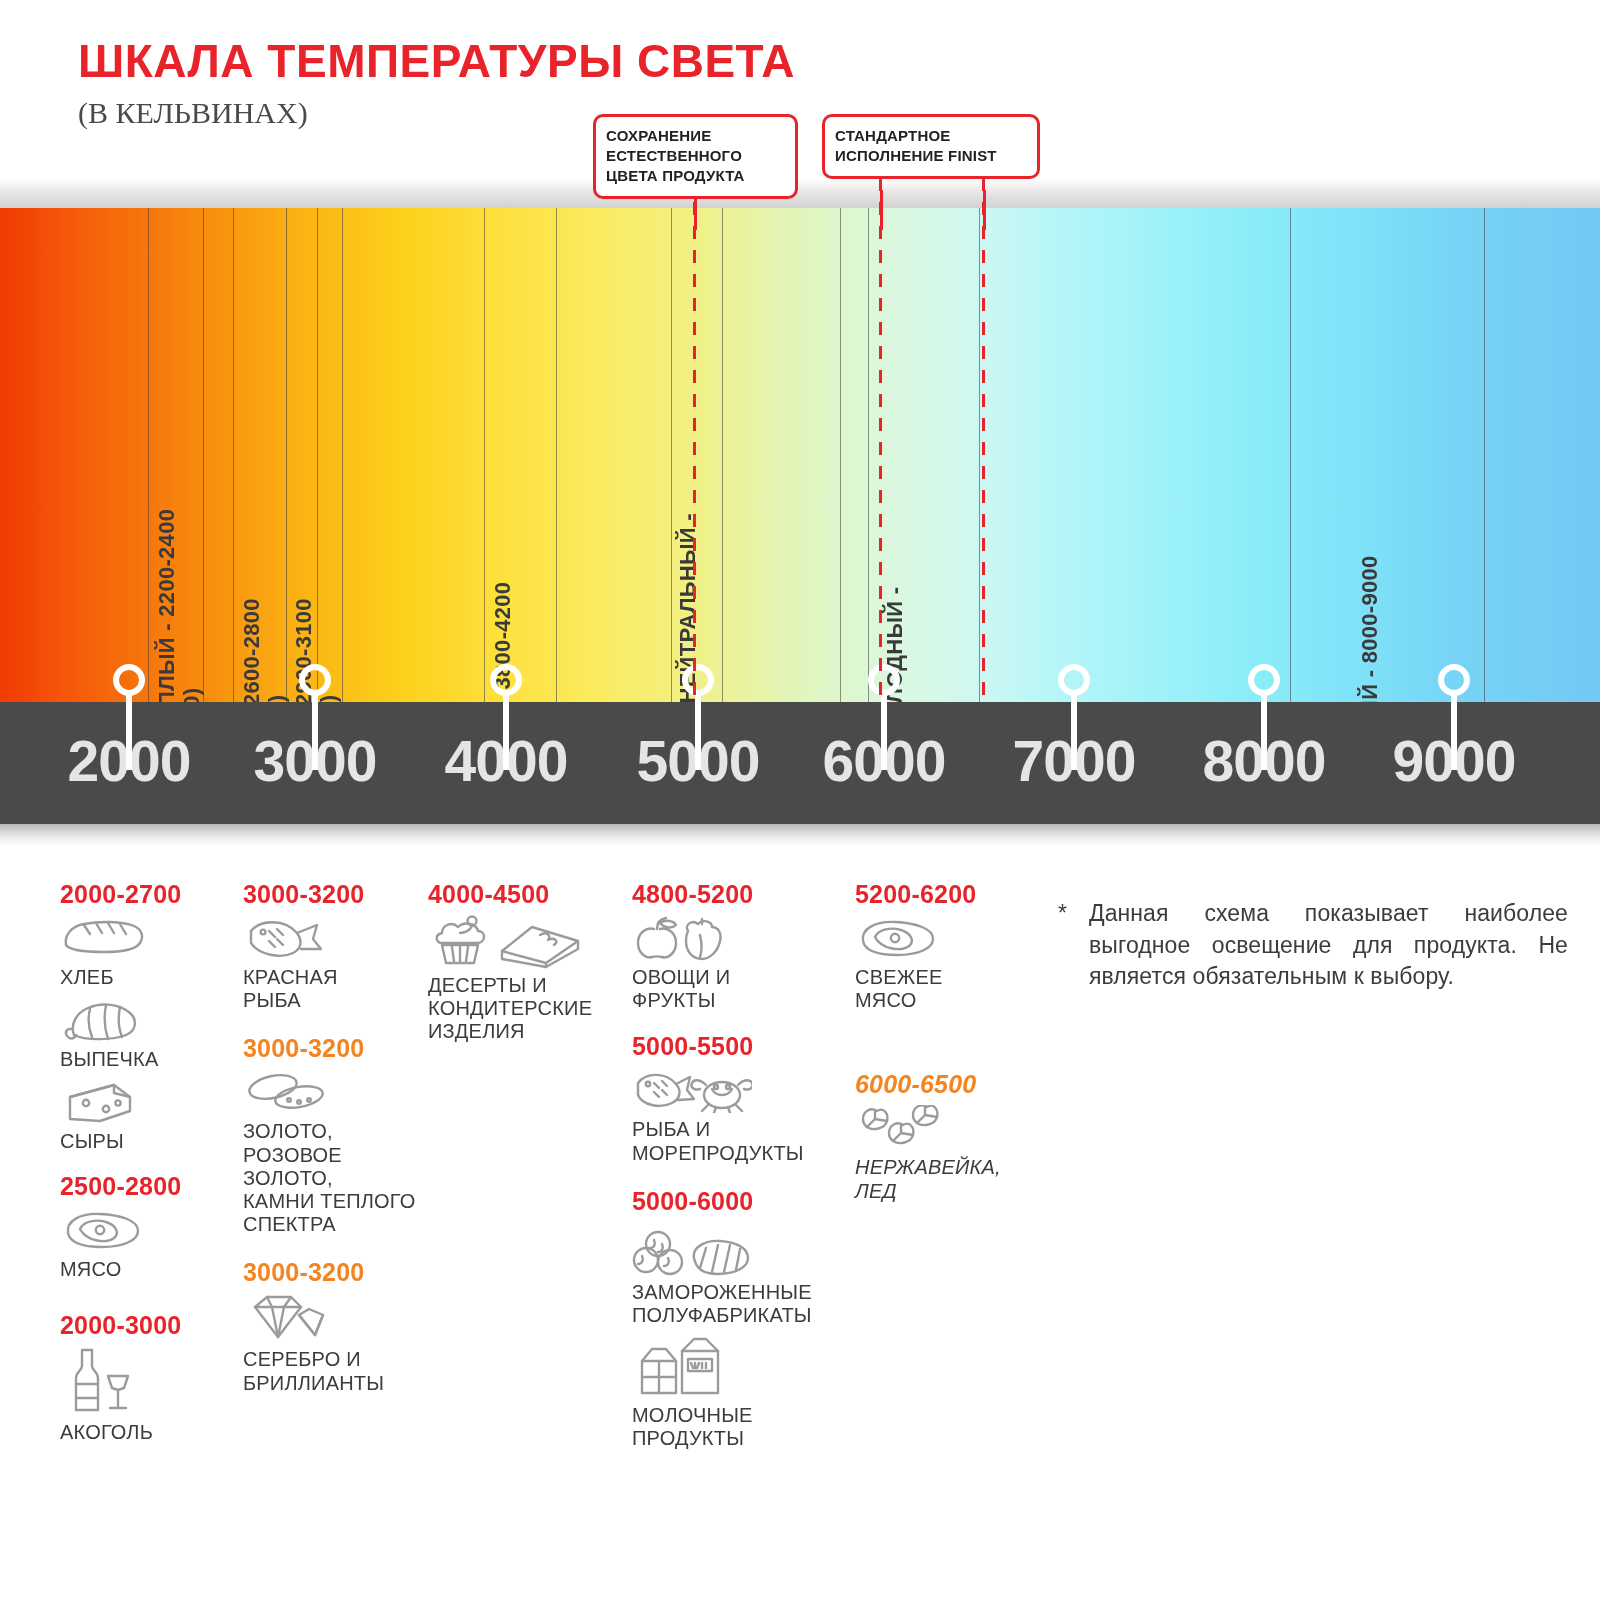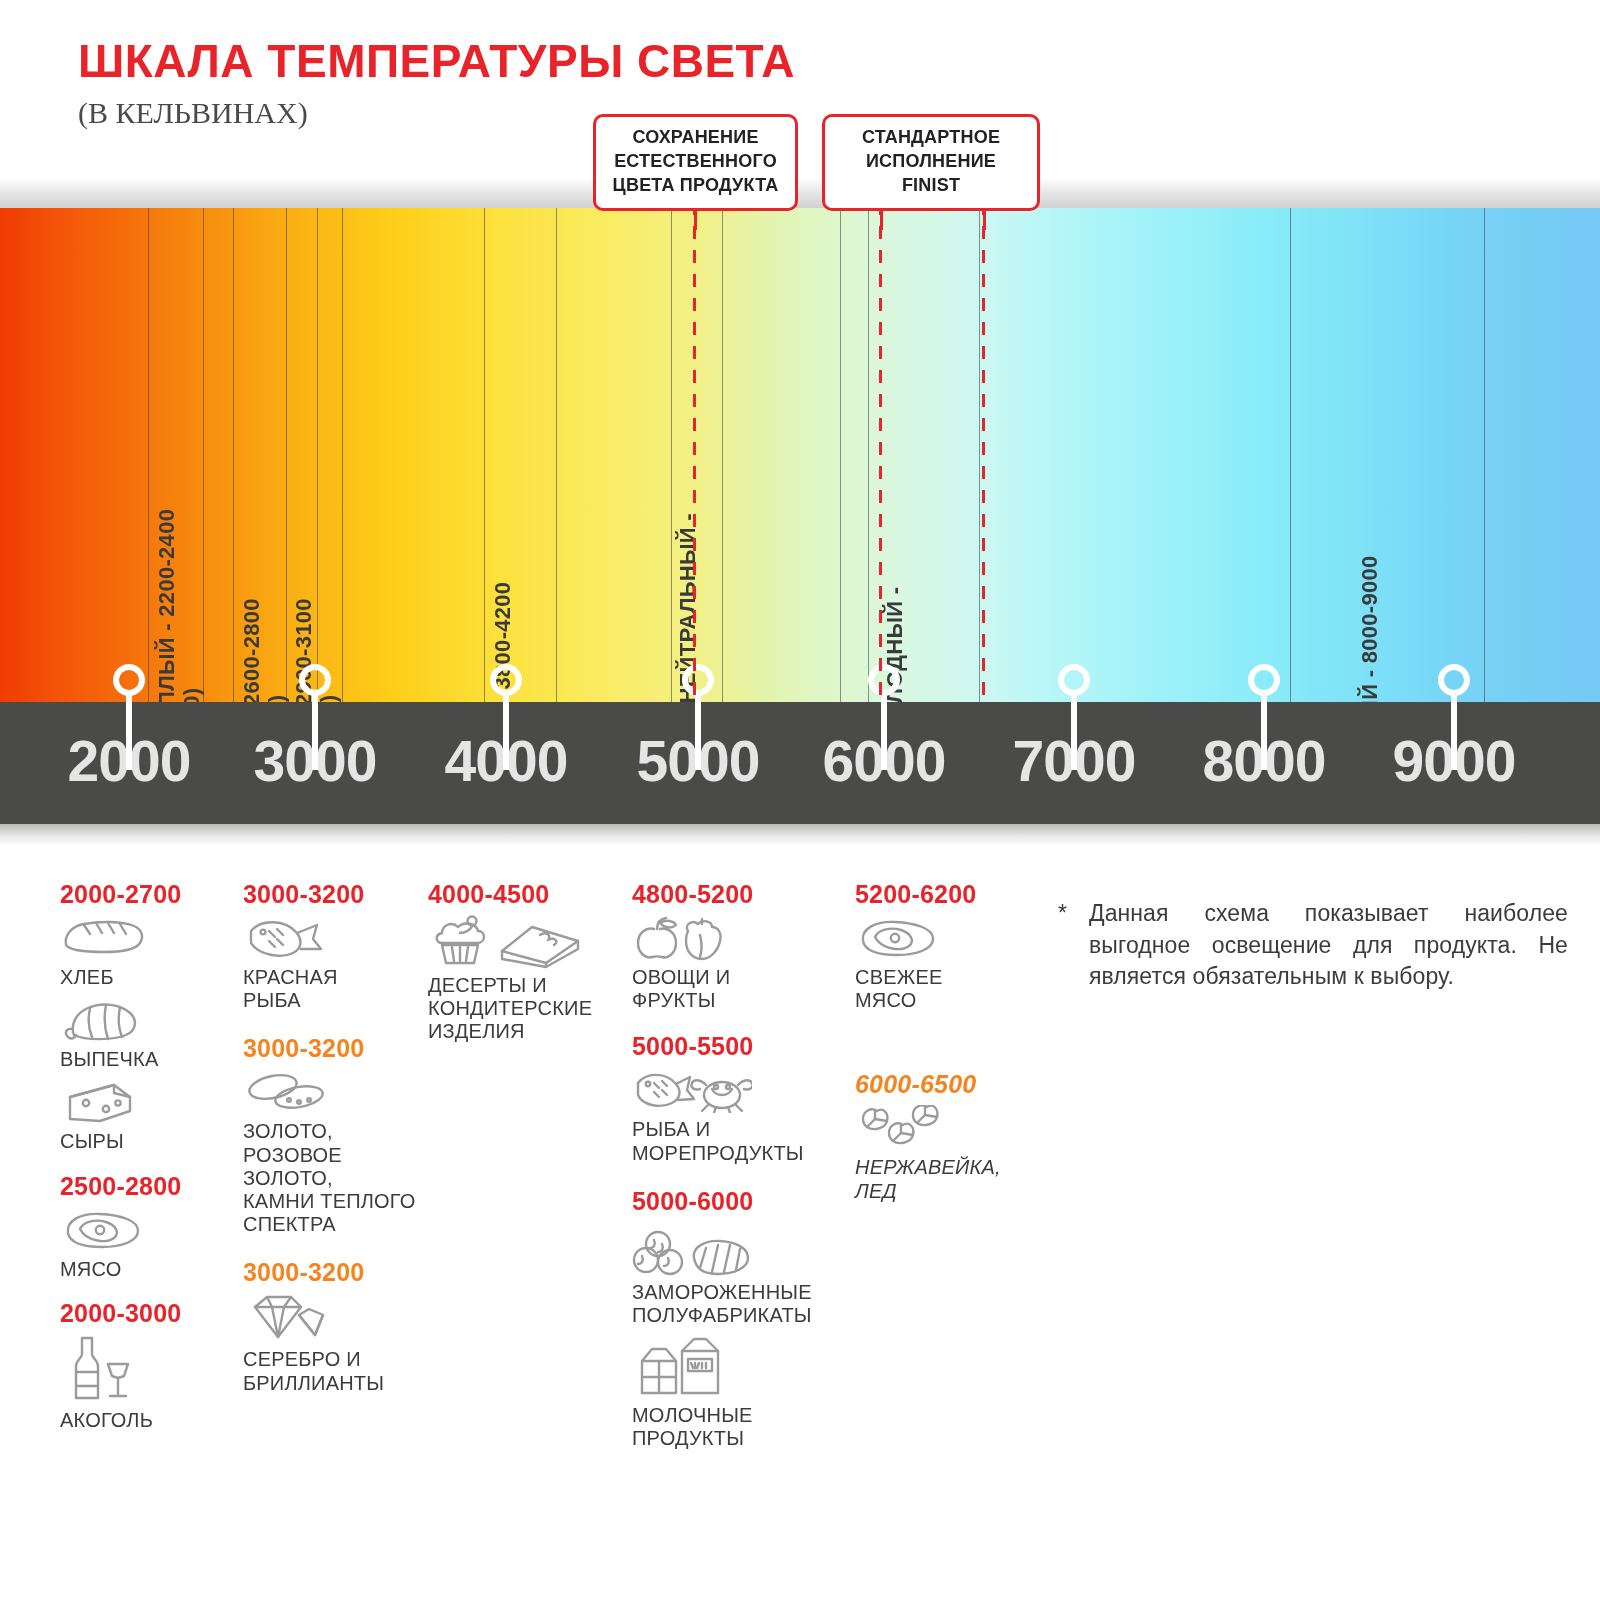--- a/index.html
+++ b/index.html
@@ -29,23 +29,23 @@
     white-space: nowrap;
     font-family: Liberation Serif, serif;
   }
 
   
   .callout {
     position: absolute;
     background: #ffffff;
     border: 3px solid #E8232A;
     border-radius: 10px;
-    text-align: center;
+    text-align: left;
     color: #222;
-    font-size: 18px;
+    font-size: 15px;
     font-weight: bold;
     line-height: 1.33;
     padding: 9px 10px 10px 10px;
     letter-spacing: 0.2px;
     z-index: 6;
   }
   .callout-line {
     position: absolute;
     width: 3px;
     background: #E8232A;
@@ -337,21 +337,21 @@
               <path d="M8 26 C6 14 20 6 40 7 C60 8 78 13 78 24 C78 34 62 40 42 40 C22 40 10 36 8 26Z"></path>
               <path d="M20 22 C24 14 36 12 46 15 C56 18 60 26 54 31 C46 37 26 34 20 22Z"></path>
               <circle cx="40" cy="23" r="4.2"></circle>
             </g>
               </svg>
           </span>
           <div class="item-label">МЯСО</div>
         </div>
       </div>
 
-      <div class="grp" style="margin-top:18px;">
+      <div class="grp" style="margin-top:30px;">
         <div class="grp-head red">2000-3000</div>
         <div class="item">
           <span class="item-icon" style="height:72px;">
             <svg width="80" height="70" viewBox="0 0 80 70">
                 <g fill="none" stroke="#9b9b9b" stroke-width="2.4" stroke-linecap="round" stroke-linejoin="round">
               <path d="M22 4 L32 4 L32 20 C32 24 38 26 38 32 L38 64 L16 64 L16 32 C16 26 22 24 22 20 Z"></path>
               <path d="M16 38 L38 38"></path>
                   <path d="M16 52 L38 52"></path>
               <path d="M48 30 L68 30 L64 42 L58 44 L52 42 Z"></path>
                   <path d="M58 44 L58 60"></path>

